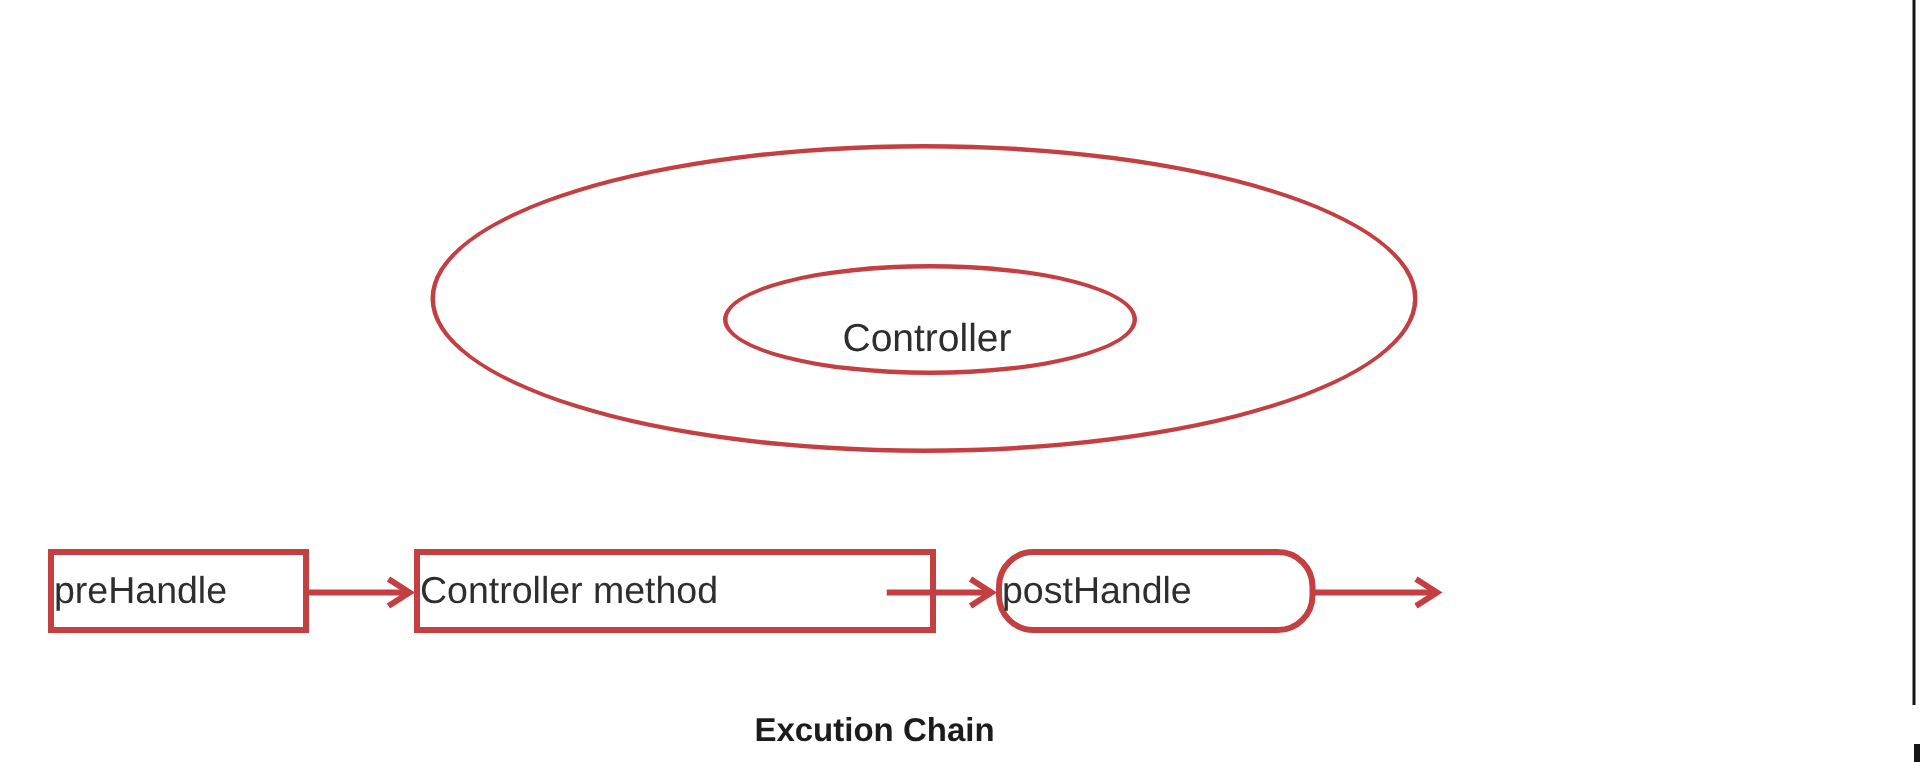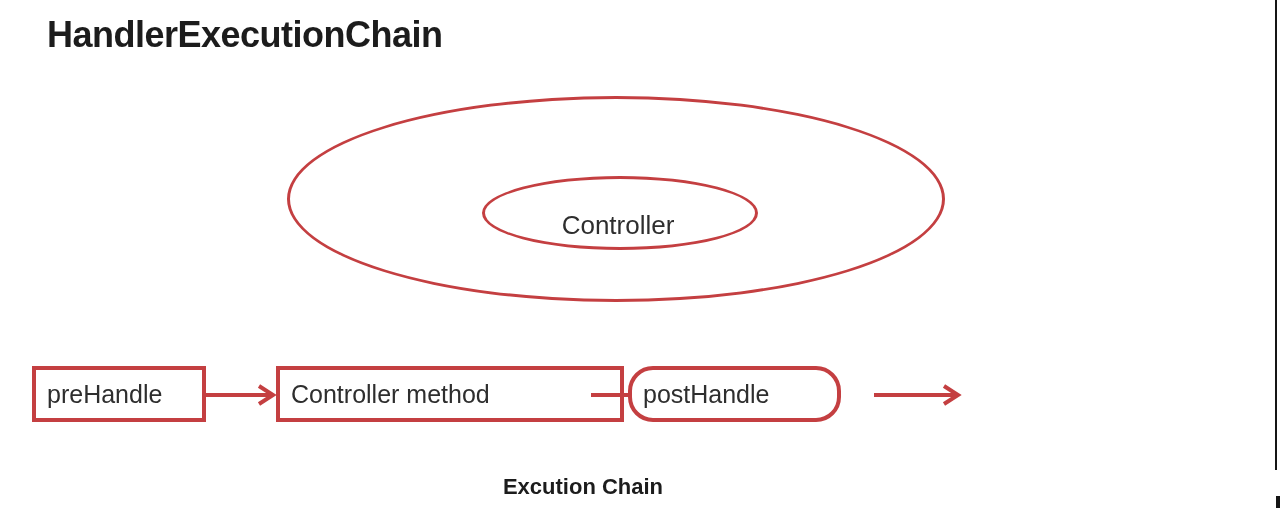--- a/index.html
+++ b/index.html
@@ -45,28 +45,27 @@
   .venn-label.interceptor { left: 616px; top: 135px; }
   .venn-label.controller  { left: 618px; top: 210px; }
   .fbox {
     position: absolute;
     top: 366px;
     height: 56px;
     border: 4px solid var(--accent);
     background: #ffffff;
     display: flex;
     align-items: center;
-    padding-left: 11px;
     font-size: 25px;
     color: var(--text);
     white-space: nowrap;
   }
   .fb0 { left: 32px;  width: 174px; }
   .fb1 { left: 276px; width: 348px; }
-  .fb2 { left: 628px; width: 213px; border-radius: 25px; }
+  .fb2 { left: 664px; width: 213px; border-radius: 25px; }
   .fb3 { left: 960px; width: 316px; }
   .arrow {
     position: absolute;
     top: 381px;
     height: 28px;
     display: block;
   }
   .a0 { left: 203px; width: 76px; }
   .a1 { left: 591px; width: 76px; }
   .a2 { left: 874px; width: 90px; }
@@ -96,21 +95,20 @@
     left: 1276px; top: 496px;
     width: 4px; height: 12px;
     background: var(--edge);
   }
 </style>
 </head>
 <body>
 
 <div class="canvas">
 
-  <h1 class="page-title">HandlerExecutionChain</h1>
 
   <div class="ellipse outer"></div>
 
   <div class="ellipse inner"></div>
   <div class="venn-label controller">Controller</div>
 
   <div class="fbox fb0">
     <span>preHandle</span>
   </div>
 

